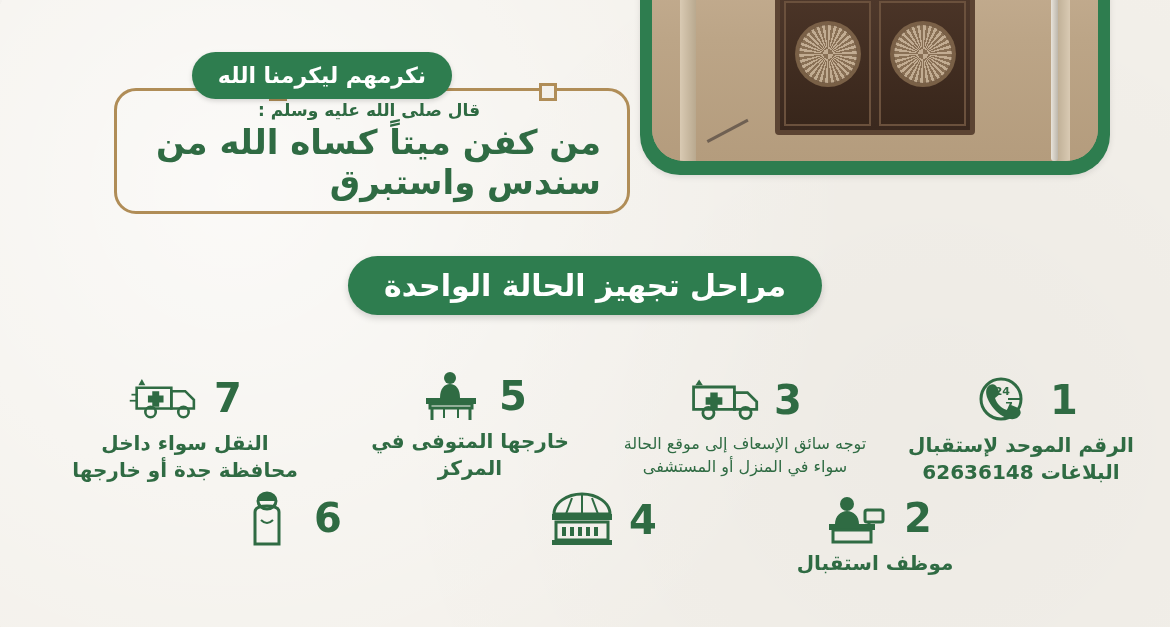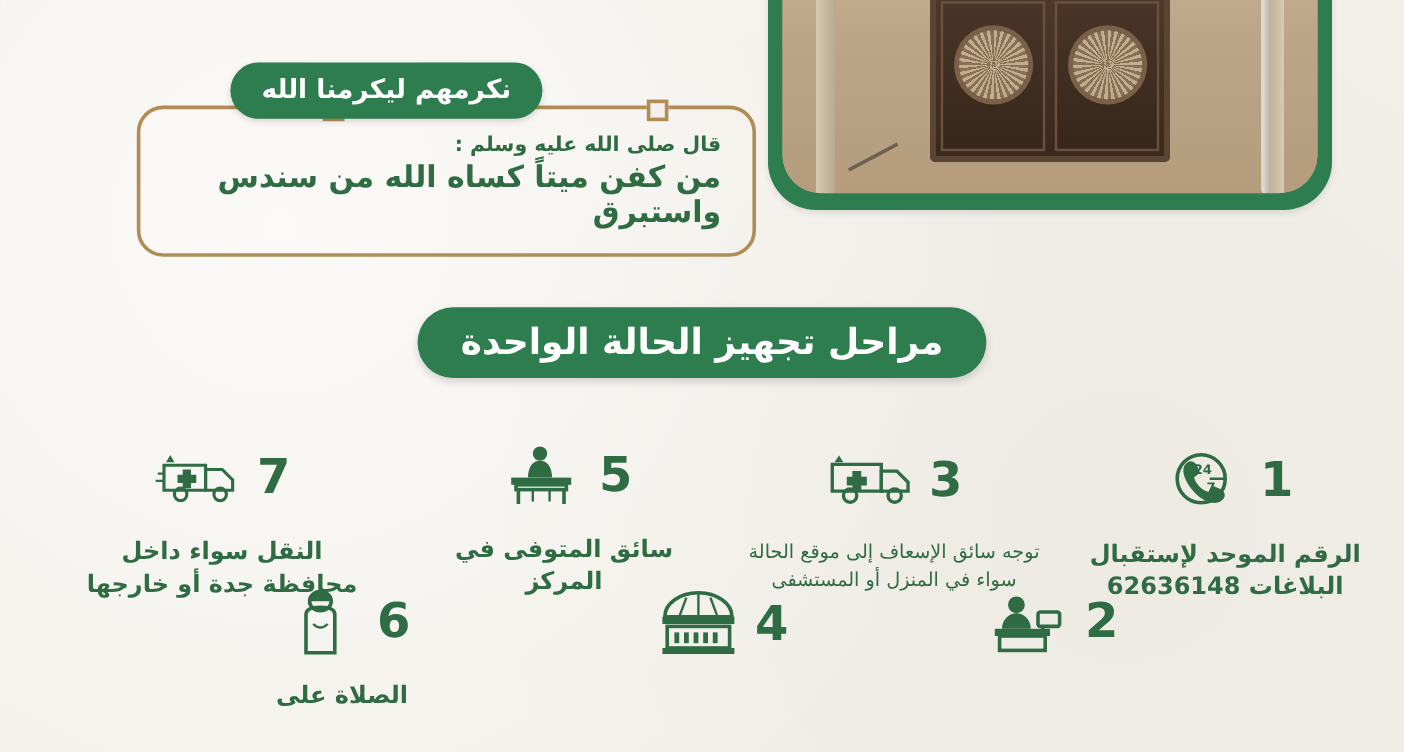--- a/index.html
+++ b/index.html
@@ -93,30 +93,30 @@
   }
   .corner-sq{
     position:absolute;width:12px;height:12px;
     border:3px solid #b08d57;background:#f3f0ea;
   }
   .corner-sq.a{top:-8px;right:70px;}
   .corner-sq.b{top:-8px;right:340px;}
   .hadith-body{
     position:absolute;inset:0;
     display:flex;flex-direction:column;
-    align-items:flex-start;justify-content:center;
+    align-items:center;justify-content:center;
     padding:10px 26px 10px 20px;
     gap:2px;
     text-align:right;
   }
   .hadith-src{
     font-size:17px;font-weight:bold;color:#2f6b43;
   }
   .hadith-text{
-    font-size:25px;font-weight:bold;color:#2f6b43;
+    font-size:34px;font-weight:bold;color:#2f6b43;
     letter-spacing:0;
   }
   .ribbon{
     position:absolute;
     top:52px;right:718px;
     background:#2e7d4f;
     color:#fff;
     font-size:22px;font-weight:bold;
     padding:11px 26px;
     border-radius:26px;
@@ -147,21 +147,21 @@
   }
   .step .row{
     display:flex;align-items:center;justify-content:center;
     gap:8px;
     direction:rtl;
   }
   .step .num{
     font-size:40px;font-weight:bold;color:#2f6b43;line-height:1;
   }
   .step .label{
-    margin-top:20px;
+    margin-top:4px;
     font-size:20px;font-weight:bold;line-height:1.35;
     color:#2f6b43;
   }
   .step.small .label{font-size:16px;font-weight:normal;line-height:1.45;}
   .icon-box{width:78px;height:56px;display:flex;align-items:flex-start;justify-content:center;}
 
   
   #step1{top:372px;right:34px;width:230px;}
   #step2{top:490px;right:190px;width:210px;}
   #step3{top:372px;right:300px;width:250px;}
@@ -233,20 +233,21 @@
         <svg width="72" height="56" viewBox="0 0 72 56">
           <circle cx="26" cy="14" r="7" fill="#2f6b43"></circle>
           <path d="M14 34 c0 -8 6 -13 12 -13 s12 5 12 13z" fill="#2f6b43"></path>
           <rect x="8" y="34" width="46" height="6" fill="#2f6b43"></rect>
           <rect x="12" y="40" width="38" height="12" fill="none" stroke="#2f6b43" stroke-width="3"></rect>
           <rect x="44" y="20" width="18" height="12" rx="2" fill="none" stroke="#2f6b43" stroke-width="3"></rect>
           <line x1="48" y1="32" x2="48" y2="36" stroke="#2f6b43" stroke-width="3"></line>
         </svg>
       </span>
     </div>
+    <div class="label">موظف استقبال</div>
   </div>
 
   <div class="step small" id="step3">
     <div class="row">
       <span class="num">3</span>
       <span class="icon-box">
         <svg width="84" height="56" viewBox="0 0 84 56">
           <path d="M6 14 h44 v24 h-44z" fill="none" stroke="#2f6b43" stroke-width="3"></path>
           <path d="M50 20 h14 l10 10 v8 h-24z" fill="none" stroke="#2f6b43" stroke-width="3"></path>
           <circle cx="22" cy="42" r="6" fill="none" stroke="#2f6b43" stroke-width="3"></circle>
@@ -292,36 +293,35 @@
           <path d="M24 30 c0 -9 4 -14 10 -14 s10 5 10 14z" fill="#2f6b43"></path>
           <rect x="10" y="30" width="50" height="6" fill="#2f6b43"></rect>
           <rect x="14" y="36" width="42" height="4" fill="none" stroke="#2f6b43" stroke-width="3"></rect>
           <line x1="16" y1="40" x2="16" y2="52" stroke="#2f6b43" stroke-width="3"></line>
           <line x1="54" y1="40" x2="54" y2="52" stroke="#2f6b43" stroke-width="3"></line>
           <line x1="28" y1="40" x2="28" y2="50" stroke="#2f6b43" stroke-width="2"></line>
           <line x1="42" y1="40" x2="42" y2="50" stroke="#2f6b43" stroke-width="2"></line>
         </svg>
       </span>
     </div>
-    <div class="label">سائق المتوفى في المركز</div>
+    <div class="label">خارجها المتوفى في المركز</div>
   </div>
 
   <div class="step" id="step6">
     <div class="row">
       <span class="num">6</span>
       <span class="icon-box">
         <svg width="56" height="60" viewBox="0 0 56 60">
           <ellipse cx="28" cy="11" rx="9" ry="8" fill="none" stroke="#2f6b43" stroke-width="3"></ellipse>
           <path d="M18 11 a10 8 0 0 1 20 0" fill="#2f6b43"></path>
           <path d="M16 22 c0 -4 5 -6 12 -6 s12 2 12 6 v32 h-24z" fill="none" stroke="#2f6b43" stroke-width="3"></path>
           <path d="M22 30 c4 4 8 4 12 0" fill="none" stroke="#2f6b43" stroke-width="2"></path>
         </svg>
       </span>
     </div>
-    <div class="label">الصلاة على</div>
   </div>
 
   <div class="step" id="step7">
     <div class="row">
       <span class="num">7</span>
       <span class="icon-box">
         <svg width="90" height="58" viewBox="0 0 90 58">
           <path d="M10 16 h40 v24 h-40z" fill="none" stroke="#2f6b43" stroke-width="3"></path>
           <path d="M50 20 h16 l10 10 v10 h-26z" fill="none" stroke="#2f6b43" stroke-width="3"></path>
           <circle cx="26" cy="44" r="6" fill="none" stroke="#2f6b43" stroke-width="3"></circle>

